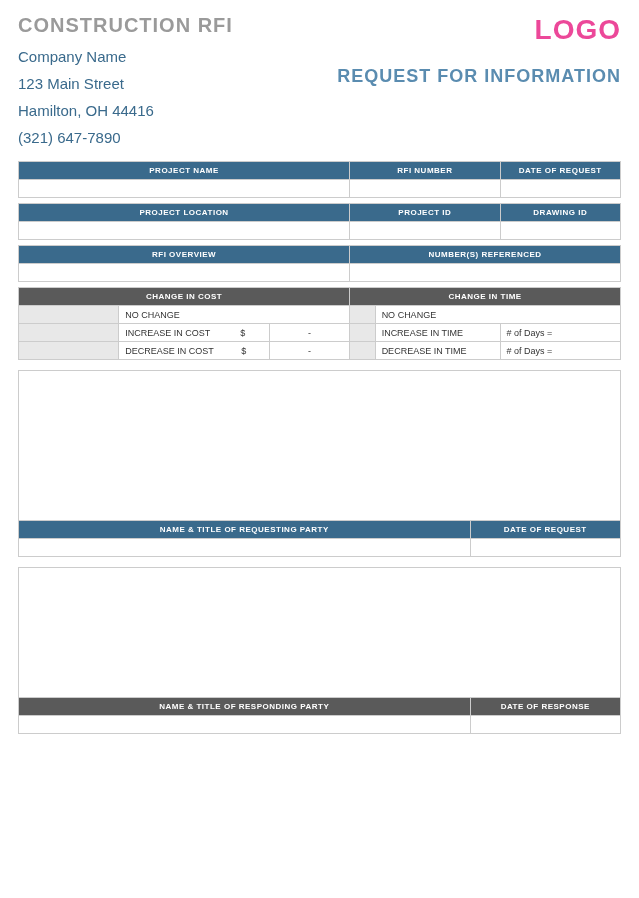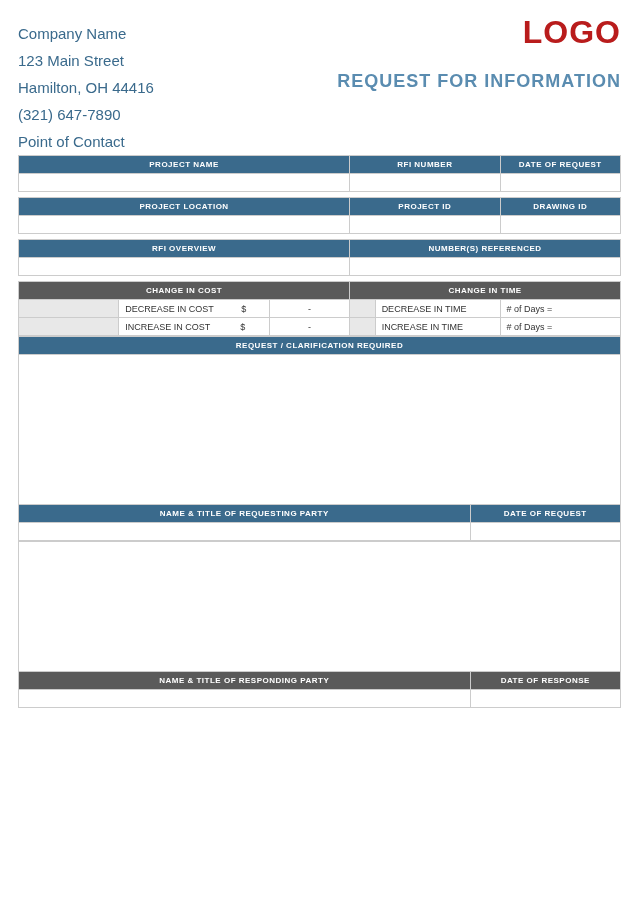--- a/index.html
+++ b/index.html
@@ -12,44 +12,44 @@
     color: #333;
   }
   .title {
     font-size: 20px;
     font-weight: bold;
     color: #9a9a9a;
     letter-spacing: 1px;
   }
   .header-row { display: flex; justify-content: space-between; align-items: flex-start; }
   .company-block { font-size: 15px; color: #3a6a8c; line-height: 1.8; margin-top: 6px; }
-  .logo-text { font-size: 32px; font-weight: bold; color: #b91c1c; letter-spacing: 1px; }
+  .logo-text { font-size: 28px; font-weight: bold; color: #ec4899; letter-spacing: 1px; }
   .rfi-heading { font-size: 18px; font-weight: bold; color: #5a8cb0; letter-spacing: 1px; margin-top: 20px; text-align: right; }
-  .section { }
+  .section { margin-top: 10px; }
   table { width: 100%; border-collapse: collapse; font-size: 9px; }
   td, th { border: 1px solid #ccc; padding: 3px 6px; height: 18px; }
   .hdr-blue { background: #3a6a8c; color: #fff; font-weight: bold; text-align: center; font-size: 8px; letter-spacing: 0.5px; }
   .hdr-gray { background: #5a5a5a; color: #fff; font-weight: bold; text-align: center; font-size: 8px; letter-spacing: 0.5px; }
   .blank { background: #fff; }
   .gap-row td { border: none; height: 6px; padding: 0; }
   .chk-cell { background: #e8e8e8; width: 20px; }
   .tall { height: 150px; vertical-align: top; }
   .mid { text-align: center; }
 </style>
 </head>
 <body>
 
 <div class="header-row">
   <div>
+    <div class="title">CONSTRUCTION RFI</div>
     <div class="company-block">
       <div>Company Name</div>
       <div>123 Main Street</div>
       <div>Hamilton, OH 44416</div>
       <div>(321) 647-7890</div>
-      <div>Point of Contact</div>
     </div>
   </div>
   <div style="text-align:right;">
     <div class="logo-text">LOGO</div>
     <div class="rfi-heading" style="">REQUEST FOR INFORMATION</div>
   </div>
 </div>
 
 <div class="section">
 <table>
@@ -90,44 +90,47 @@
   </tr>
   <tr class="gap-row">
           <td colspan="6"></td>
         </tr>
   <tr>
     <td class="hdr-gray" colspan="3">CHANGE IN COST</td>
     <td class="hdr-gray" colspan="3">CHANGE IN TIME</td>
   </tr>
   <tr>
     <td class="chk-cell"></td>
-    <td><span>DECREASE IN COST</span> &nbsp;&nbsp;&nbsp;&nbsp;&nbsp;&nbsp;&nbsp;&nbsp;&nbsp; <span>$</span></td>
-    <td class="mid">-</td>
+    <td colspan="2">NO CHANGE</td>
     <td class="chk-cell"></td>
-    <td>DECREASE IN TIME</td>
-    <td># of Days =</td>
+    <td colspan="2">NO CHANGE</td>
   </tr>
   <tr>
     <td class="chk-cell"></td>
     <td style="width:25%"><span>INCREASE IN COST</span> &nbsp;&nbsp;&nbsp;&nbsp;&nbsp;&nbsp;&nbsp;&nbsp;&nbsp;&nbsp; <span>$</span></td>
     <td class="mid">-</td>
     <td class="chk-cell"></td>
     <td>INCREASE IN TIME</td>
     <td># of Days =</td>
   </tr>
+  <tr>
+    <td class="chk-cell"></td>
+    <td><span>DECREASE IN COST</span> &nbsp;&nbsp;&nbsp;&nbsp;&nbsp;&nbsp;&nbsp;&nbsp;&nbsp; <span>$</span></td>
+    <td class="mid">-</td>
+    <td class="chk-cell"></td>
+    <td>DECREASE IN TIME</td>
+    <td># of Days =</td>
+  </tr>
 </tbody>
     </table>
 </div>
 
 <div class="section">
 <table>
   <tbody>
-        <tr>
-          <td class="hdr-blue" colspan="2">REQUEST / CLARIFICATION REQUIRED</td>
-        </tr>
   <tr>
           <td class="blank tall" colspan="2"></td>
         </tr>
   <tr>
     <td class="hdr-blue" style="width:75%">NAME &amp; TITLE OF REQUESTING PARTY</td>
     <td class="hdr-blue">DATE OF REQUEST</td>
   </tr>
   <tr>
     <td class="blank"></td>
     <td class="blank"></td>

